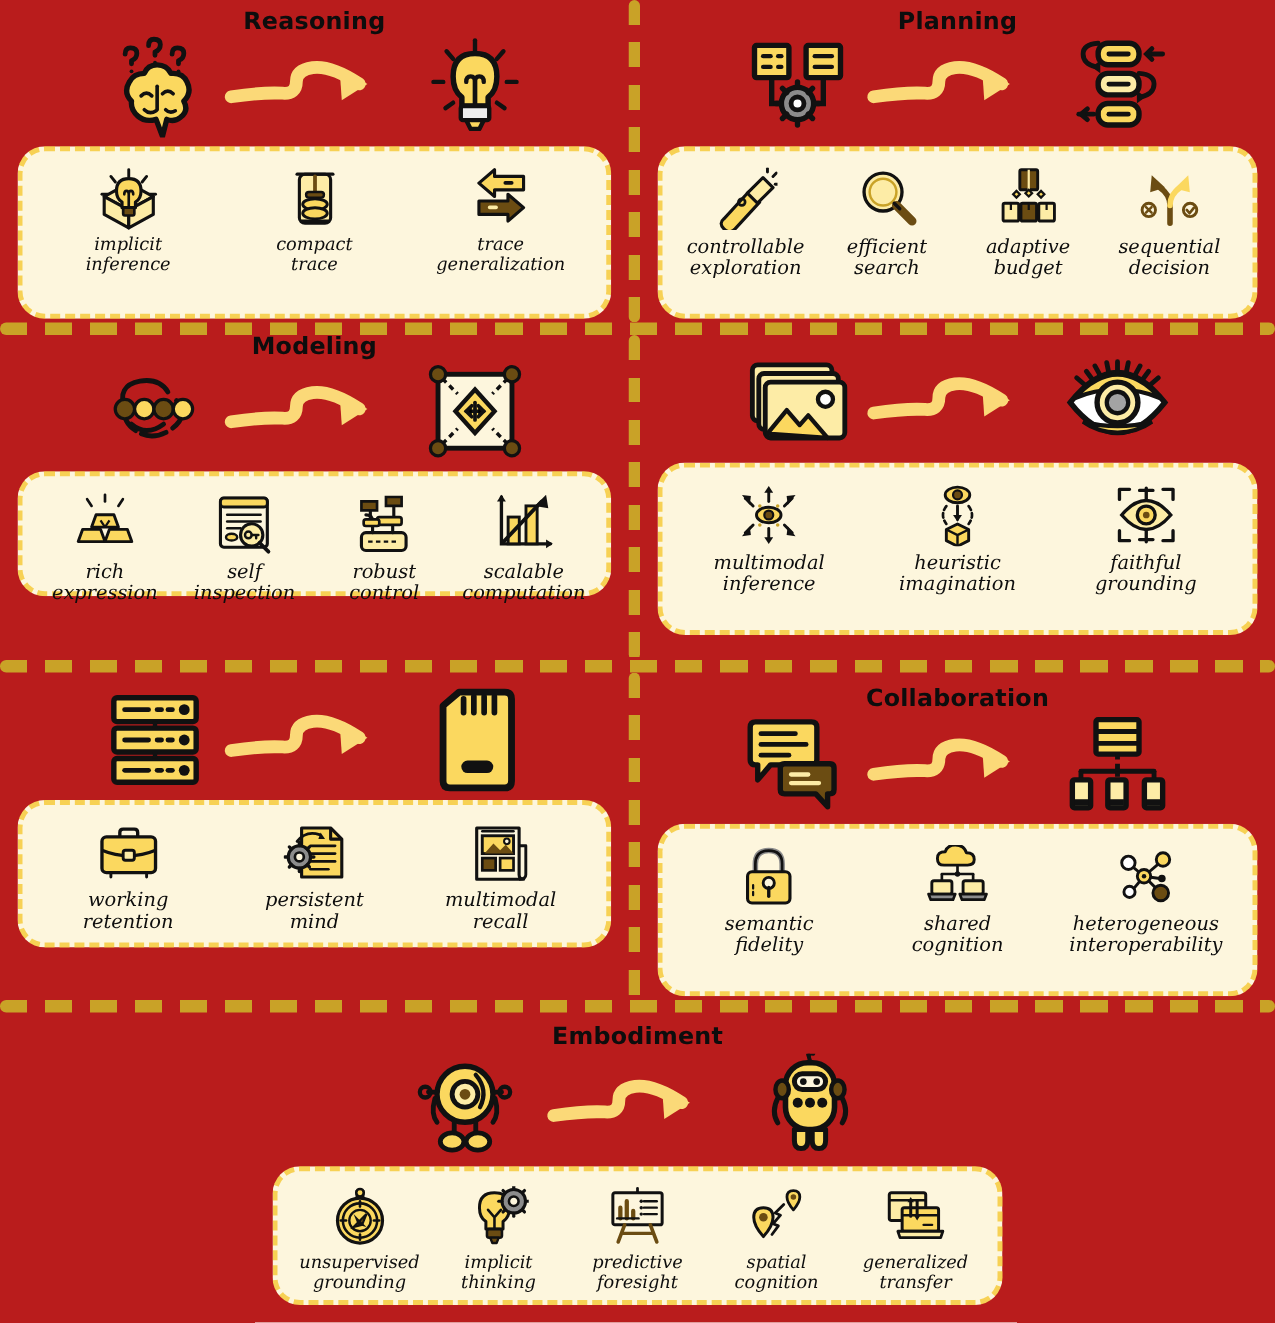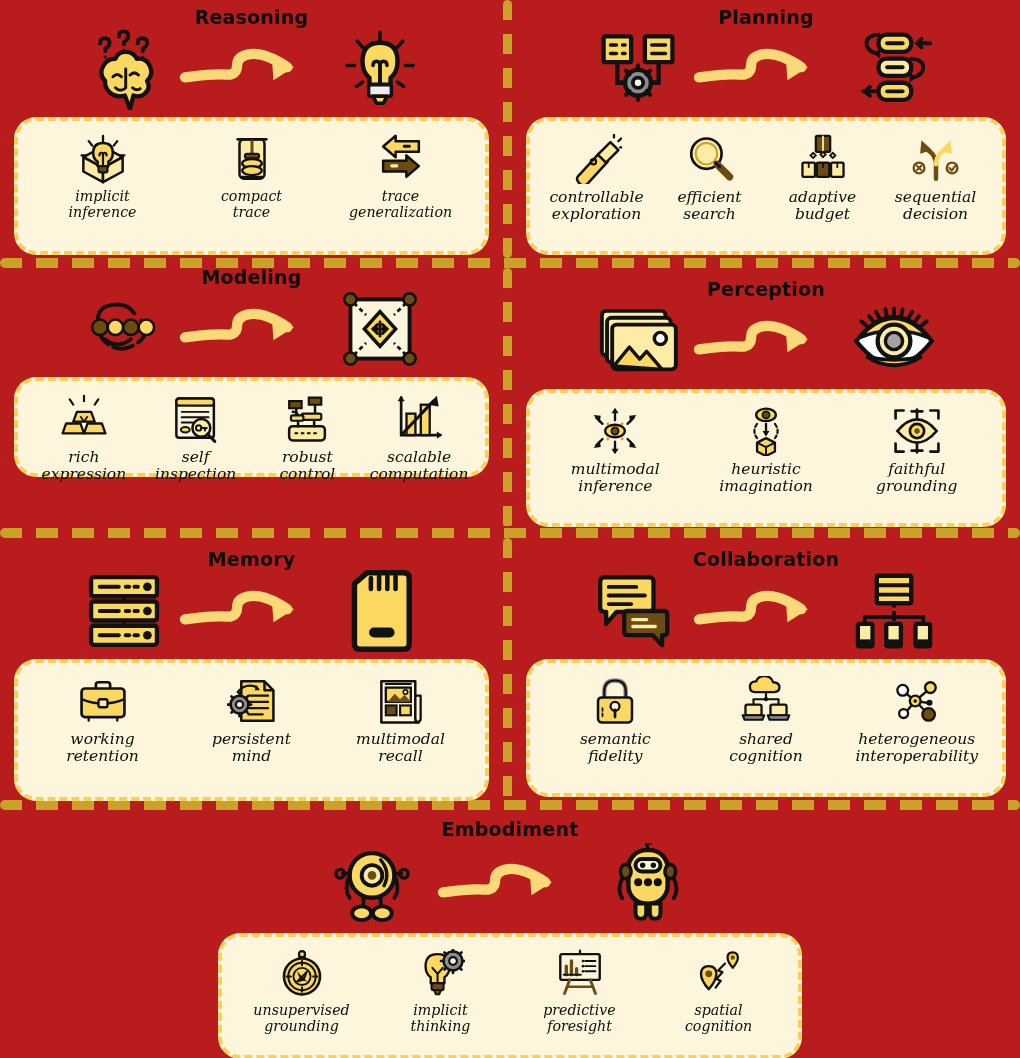--- a/index.html
+++ b/index.html
@@ -436,21 +436,20 @@
             <path d="M48 2 l2 12 -12 -2 z" fill="#111"></path>
           </svg>
         </div>
         <div class="feat-lbl">scalable
 computation</div>
       </div>
     </div>
   </div>
 
   <div class="cell" style="left:512px; top:280px; width:508px;">
-    <div class="cell-title">Perception</div>
     <div class="flowrow">
       <div class="flow-ic">
         <svg viewBox="0 0 100 86" width="88" height="76">
           <rect x="8" y="8" width="74" height="52" rx="5" fill="#fdeca6" stroke="#111" stroke-width="4.5"></rect>
           <rect x="14" y="16" width="74" height="52" rx="5" fill="#fdeca6" stroke="#111" stroke-width="4.5"></rect>
           <rect x="20" y="24" width="74" height="52" rx="5" fill="#fdeca6" stroke="#111" stroke-width="4.5"></rect>
           <circle cx="76" cy="40" r="7" fill="#fff" stroke="#111" stroke-width="4"></circle>
           <path d="M22 72 l18 -22 12 14 8 -9 18 21 z" fill="#fbd85f" stroke="#111" stroke-width="4" stroke-linejoin="round"></path>
         </svg>
       </div>
@@ -546,21 +545,20 @@
             <circle cx="28" cy="28" r="3" fill="#6b4c12"></circle>
           </svg>
         </div>
         <div class="feat-lbl">faithful
 grounding</div>
       </div>
     </div>
   </div>
 
   <div class="cell" style="left:0px; top:550px; width:503px;">
-    <div class="cell-title">Memory</div>
     <div class="flowrow">
       <div class="flow-ic">
         <svg viewBox="0 0 92 90" width="80" height="78">
           <rect x="8" y="6" width="76" height="22" rx="3" fill="#fbd85f" stroke="#111" stroke-width="5"></rect>
           <rect x="8" y="34" width="76" height="22" rx="3" fill="#fbd85f" stroke="#111" stroke-width="5"></rect>
           <rect x="8" y="62" width="76" height="22" rx="3" fill="#fbd85f" stroke="#111" stroke-width="5"></rect>
           <g stroke="#111" stroke-width="4.5" stroke-linecap="round">
             <path d="M18 17 h22"></path>
               <path d="M18 45 h22"></path>
               <path d="M18 73 h22"></path>
@@ -594,21 +592,21 @@
           <g stroke="#111" stroke-width="5" stroke-linecap="round">
             <path d="M28 10 v12"></path>
               <path d="M37 8 v14"></path>
               <path d="M46 8 v14"></path>
               <path d="M55 8 v14"></path>
           </g>
           <rect x="26" y="64" width="28" height="11" rx="5.5" fill="#111"></rect>
         </svg>
       </div>
     </div>
-    <div class="panel" style="margin:6px 14px 0 14px; height:142px;">
+    <div class="panel" style="margin:6px 14px 0 14px; height:118px;">
       <div class="feat">
         <div class="feat-ic">
           <svg viewBox="0 0 56 56" width="50" height="50">
             <path d="M20 14 v-4 q0 -3 3 -3 h10 q3 0 3 3 v4" fill="none" stroke="#111" stroke-width="3"></path>
             <rect x="4" y="14" width="48" height="32" rx="4" fill="#fbd85f" stroke="#111" stroke-width="3"></rect>
             <path d="M4 26 q24 10 48 0" fill="none" stroke="#111" stroke-width="2.8"></path>
             <rect x="23" y="26" width="10" height="9" rx="2" fill="#fdeca6" stroke="#111" stroke-width="2.6"></rect>
             <path d="M12 46 v4 M44 46 v4" stroke="#111" stroke-width="2.6" stroke-linecap="round"></path>
           </svg>
         </div>
@@ -816,21 +814,21 @@
             </g>
           <ellipse cx="21" cy="32" rx="6" ry="8" fill="#6b4c12" stroke="#111" stroke-width="4"></ellipse>
           <ellipse cx="71" cy="32" rx="6" ry="8" fill="#6b4c12" stroke="#111" stroke-width="4"></ellipse>
           <path d="M17 40 q-6 12 0 22" fill="none" stroke="#111" stroke-width="4.5" stroke-linecap="round"></path>
           <path d="M75 40 q6 12 0 22" fill="none" stroke="#111" stroke-width="4.5" stroke-linecap="round"></path>
           <path d="M32 68 h12 v10 q0 7 -6 7 q-6 0 -6 -7 z" fill="#fbd85f" stroke="#111" stroke-width="4.5" stroke-linejoin="round"></path>
           <path d="M48 68 h12 v10 q0 7 -6 7 q-6 0 -6 -7 z" fill="#fbd85f" stroke="#111" stroke-width="4.5" stroke-linejoin="round"></path>
         </svg>
       </div>
     </div>
-    <div class="panel" style="margin:4px 8px 0 8px; height:126px; padding-top:10px;">
+    <div class="panel" style="margin:4px 8px 0 8px; height:111px; padding-top:10px;">
       <div class="feat">
         <div class="feat-ic">
           <svg viewBox="0 0 56 56" width="48" height="48">
             <path d="M25 5 h6 v5 h-6 z" fill="#fbd85f" stroke="#111" stroke-width="2.4"></path>
             <circle cx="28" cy="6" r="3.5" fill="#fbd85f" stroke="#111" stroke-width="2.4"></circle>
             <circle cx="28" cy="32" r="21" fill="#fbd85f" stroke="#111" stroke-width="3"></circle>
             <circle cx="28" cy="32" r="16" fill="none" stroke="#111" stroke-width="2.4"></circle>
             <circle cx="28" cy="32" r="10" fill="none" stroke="#111" stroke-width="2.2"></circle>
             <g stroke="#111" stroke-width="2.4" stroke-linecap="round">
               <path d="M28 14 v5"></path>
@@ -901,16 +899,36 @@
             <path d="M16 20 q-9 0 -9 9 q0 8 9 18 q9 -10 9 -18 q0 -9 -9 -9 z" fill="#fbd85f" stroke="#111" stroke-width="2.8" stroke-linejoin="round"></path>
             <circle cx="16" cy="29" r="4" fill="#6b4c12"></circle>
             <path d="M44 4 q-6 0 -6 6 q0 5 6 12 q6 -7 6 -12 q0 -6 -6 -6 z" fill="#fbd85f" stroke="#111" stroke-width="2.6" stroke-linejoin="round"></path>
             <circle cx="44" cy="10" r="2.6" fill="#6b4c12"></circle>
             <path d="M24 45 l6 -8 -5 -2 7 -8 -5 -2 8 -8" fill="none" stroke="#111" stroke-width="2.6" stroke-linecap="round" stroke-linejoin="round"></path>
           </svg>
         </div>
         <div class="feat-lbl sm">spatial
 cognition</div>
       </div>
+      <div class="feat">
+        <div class="feat-ic">
+          <svg viewBox="0 0 56 56" width="48" height="48">
+            <rect x="4" y="6" width="34" height="26" rx="2" fill="#fdeca6" stroke="#111" stroke-width="2.8"></rect>
+            <path d="M4 13 h34" stroke="#111" stroke-width="2.4"></path>
+            <rect x="16" y="20" width="34" height="22" rx="2" fill="#fbd85f" stroke="#111" stroke-width="2.8"></rect>
+            <path d="M16 27 h34" stroke="#111" stroke-width="2.4"></path>
+            <path d="M12 42 h42 l-2 6 h-38 z" fill="#fdeca6" stroke="#111" stroke-width="2.6" stroke-linejoin="round"></path>
+            <path d="M36 36 h8" stroke="#111" stroke-width="2.2" stroke-linecap="round"></path>
+            <g stroke="#111" stroke-width="2.8" stroke-linecap="round" fill="none">
+              <path d="M24 14 v14"></path>
+                <path d="M30 14 v14"></path>
+            </g>
+            <path d="M24 10 l-3 5 h6 z" fill="#111"></path>
+            <path d="M30 32 l3 -5 h-6 z" fill="#111"></path>
+          </svg>
+        </div>
+        <div class="feat-lbl sm">generalized
+transfer</div>
+      </div>
     </div>
   </div>
 
 </div>
 
 </body></html>

